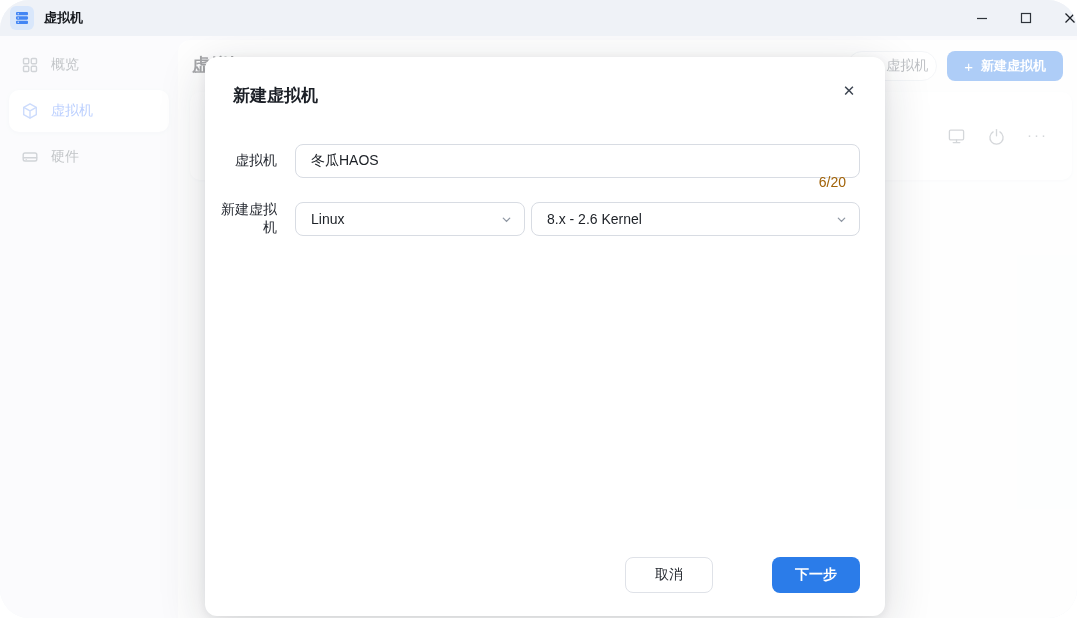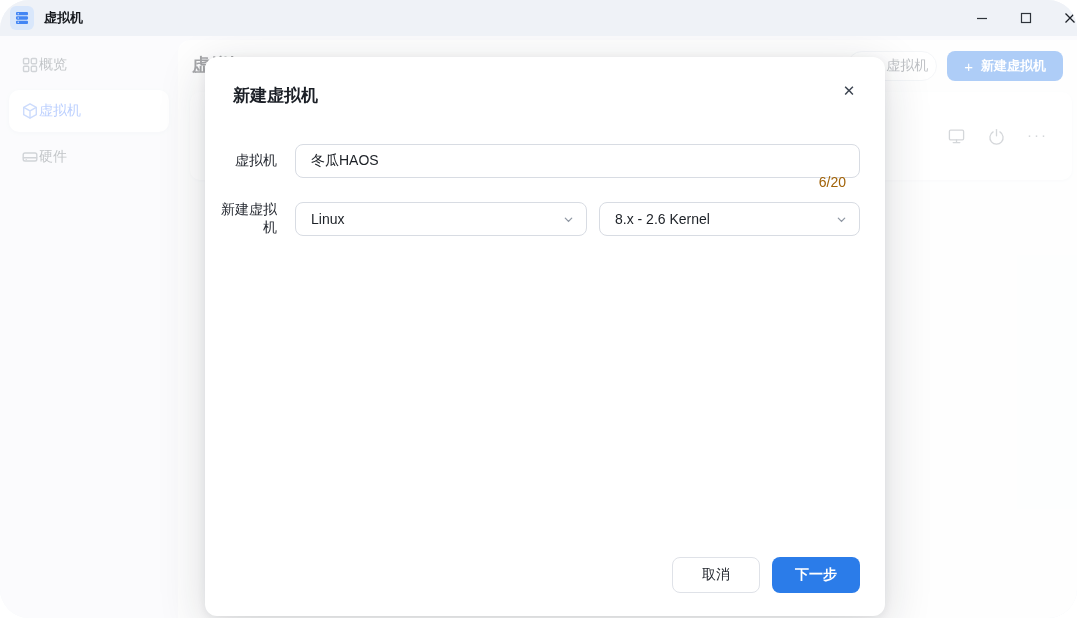--- a/index.html
+++ b/index.html
@@ -12,21 +12,21 @@
               display:flex; align-items:center; padding:0 0 0 10px; z-index:40; }
   .app-icon { width:24px; height:24px; border-radius:6px; background:#d9e7fb; display:flex;
               align-items:center; justify-content:center; margin-right:10px; }
   .app-title { font-size:13px; font-weight:700; color:#15181d; }
   .win-controls { margin-left:auto; margin-right:-15px; display:flex; height:100%; }
   .win-btn { width:44px; height:100%; display:flex; align-items:center; justify-content:center;
              color:#2e333a; cursor:default; }
 
   
   .sidebar { position:absolute; left:0; top:36px; width:178px; bottom:0; padding:8px 9px; z-index:1; }
-  .side-item { height:42px; border-radius:10px; display:flex; align-items:center; 
+  .side-item { height:42px; border-radius:10px; display:flex; align-items:center; gap:12px;
                padding:0 12px; margin-bottom:4px; font-size:14px; color:#5f666e; }
   .side-item .s-ico { display:flex; color:#878e98; }
   .side-item.active { background:#ffffff; color:#4e83fd; box-shadow:0 1px 4px rgba(30,40,60,.06); }
   .side-item.active .s-ico { color:#7ba2f8; }
 
   
   .content { position:absolute; left:178px; top:40px; right:0; bottom:0; background:#fbfcfd;
              border-radius:12px 0 0 0; z-index:1; }
   .page-heading { position:absolute; left:14px; top:13px; font-size:18px; font-weight:700; color:#14171c; }
   .toolbar { position:absolute; top:11px; right:14px; height:30px; display:flex; gap:10px; align-items:center; }
@@ -58,26 +58,26 @@
   .form-row { display:flex; align-items:center; margin-bottom:23px; }
   .f-label { width:56px; text-align:right; margin-right:18px; font-size:14px; color:#272b33; flex:none; }
   .input-wrap { flex:1; position:relative; }
   .text-input { width:100%; height:34px; border:1px solid #d8dce3; border-radius:8px;
                 padding:0 76px 0 15px; font-size:14px; color:#1c2026; background:#fff; outline:none;
                 font-family:inherit; }
   .char-counter { position:absolute; right:14px; top:50%; transform:translateY(-50%);
                   font-size:14px; color:#a16207;margin-top:21px; }
   .select { height:34px; border:1px solid #d8dce3; border-radius:8px; background:#fff;
             display:flex; align-items:center; padding:0 12px 0 15px; font-size:14px; color:#1c2026; }
-  .select-os { width:292px; margin-right:12px; }
+  .select-os { width:230px; margin-right:6px; }
   .select-kernel { flex:1; }
   .chev { margin-left:auto; display:flex; color:#8f97a3; }
   .modal-footer { position:absolute; right:25px; bottom:23px; display:flex; gap:12px; }
   .btn { height:36px; width:88px; border-radius:8px; font-size:14px; display:flex; align-items:center;
-         justify-content:center; border:none; cursor:default; font-family:Liberation Sans, sans-serif; }
+         justify-content:center; border:none; cursor:default; font-family:Liberation Sans, sans-serif;margin-left:47px; }
   .btn-cancel { background:#fff; border:1px solid #dfe2e8; color:#23272e; }
   .btn-next { background:#2b7ce9; color:#ffffff; font-weight:600; }
 </style>
 </head>
 <body>
 
 <div class="screen">
 
   <header class="titlebar">
     <div class="app-icon">

